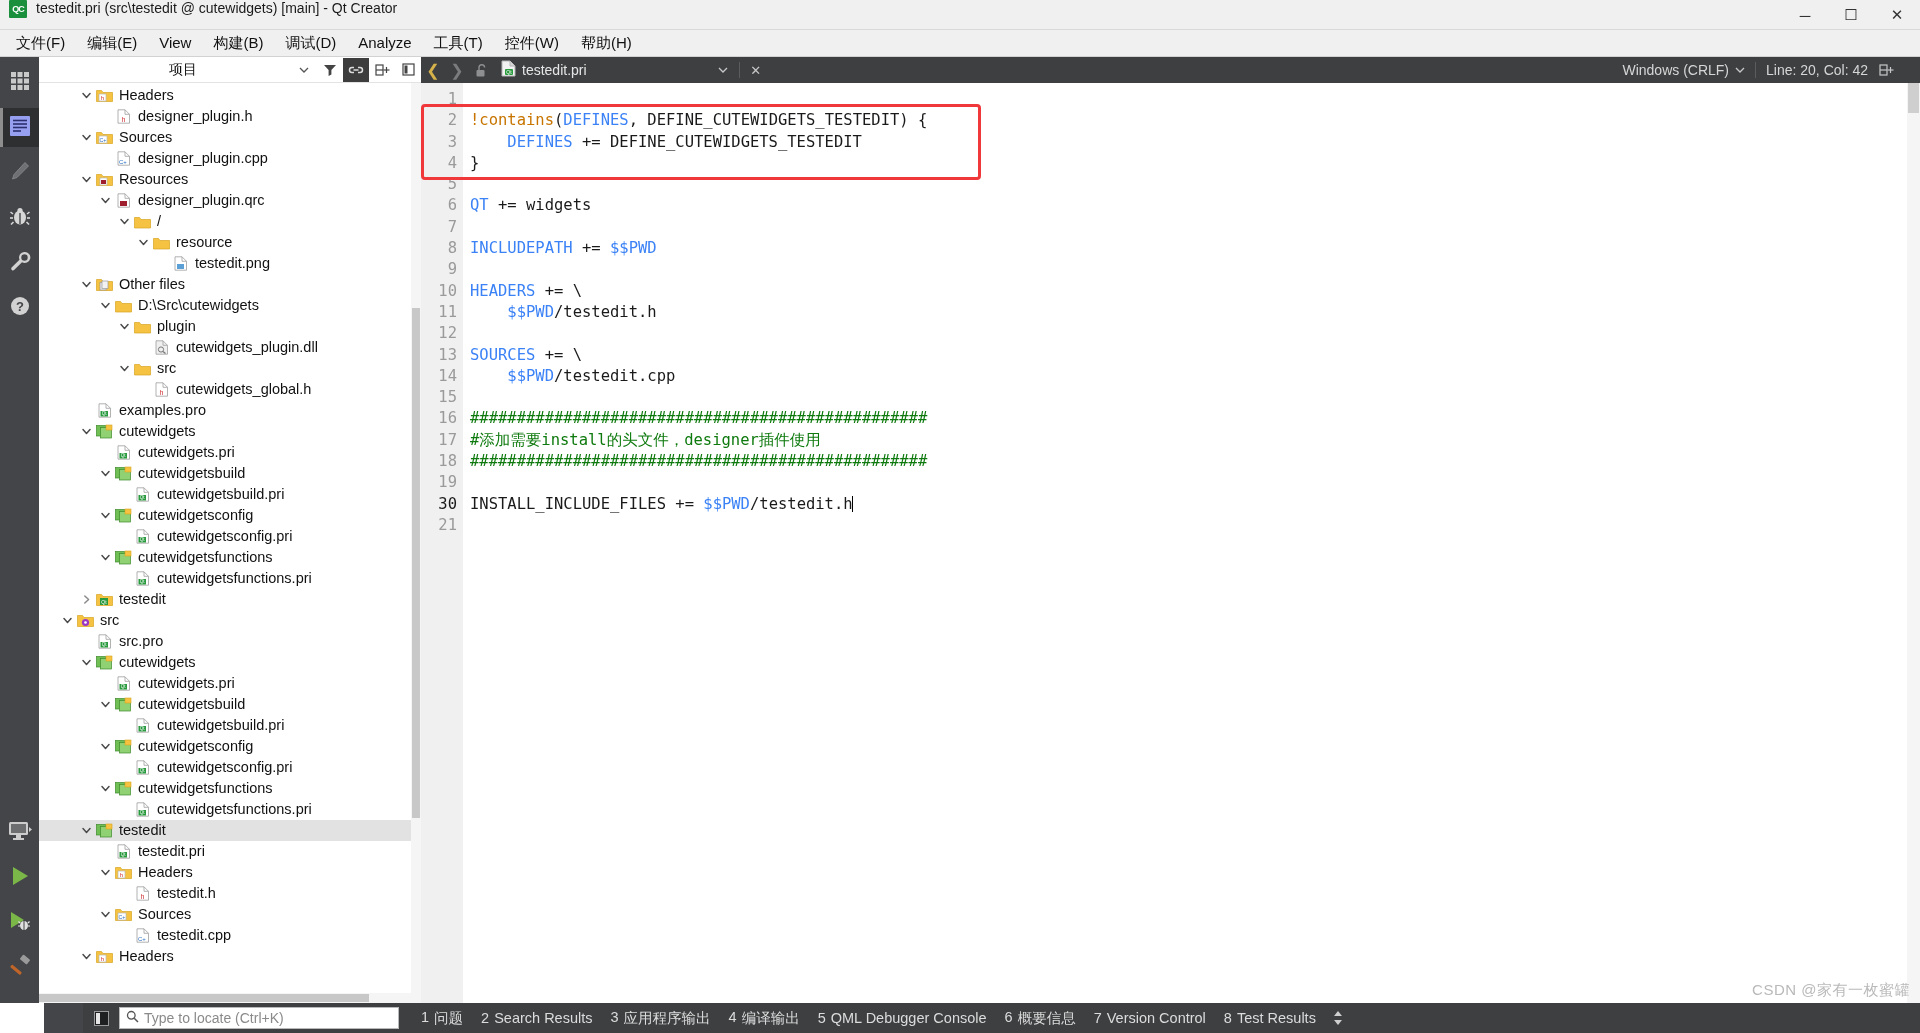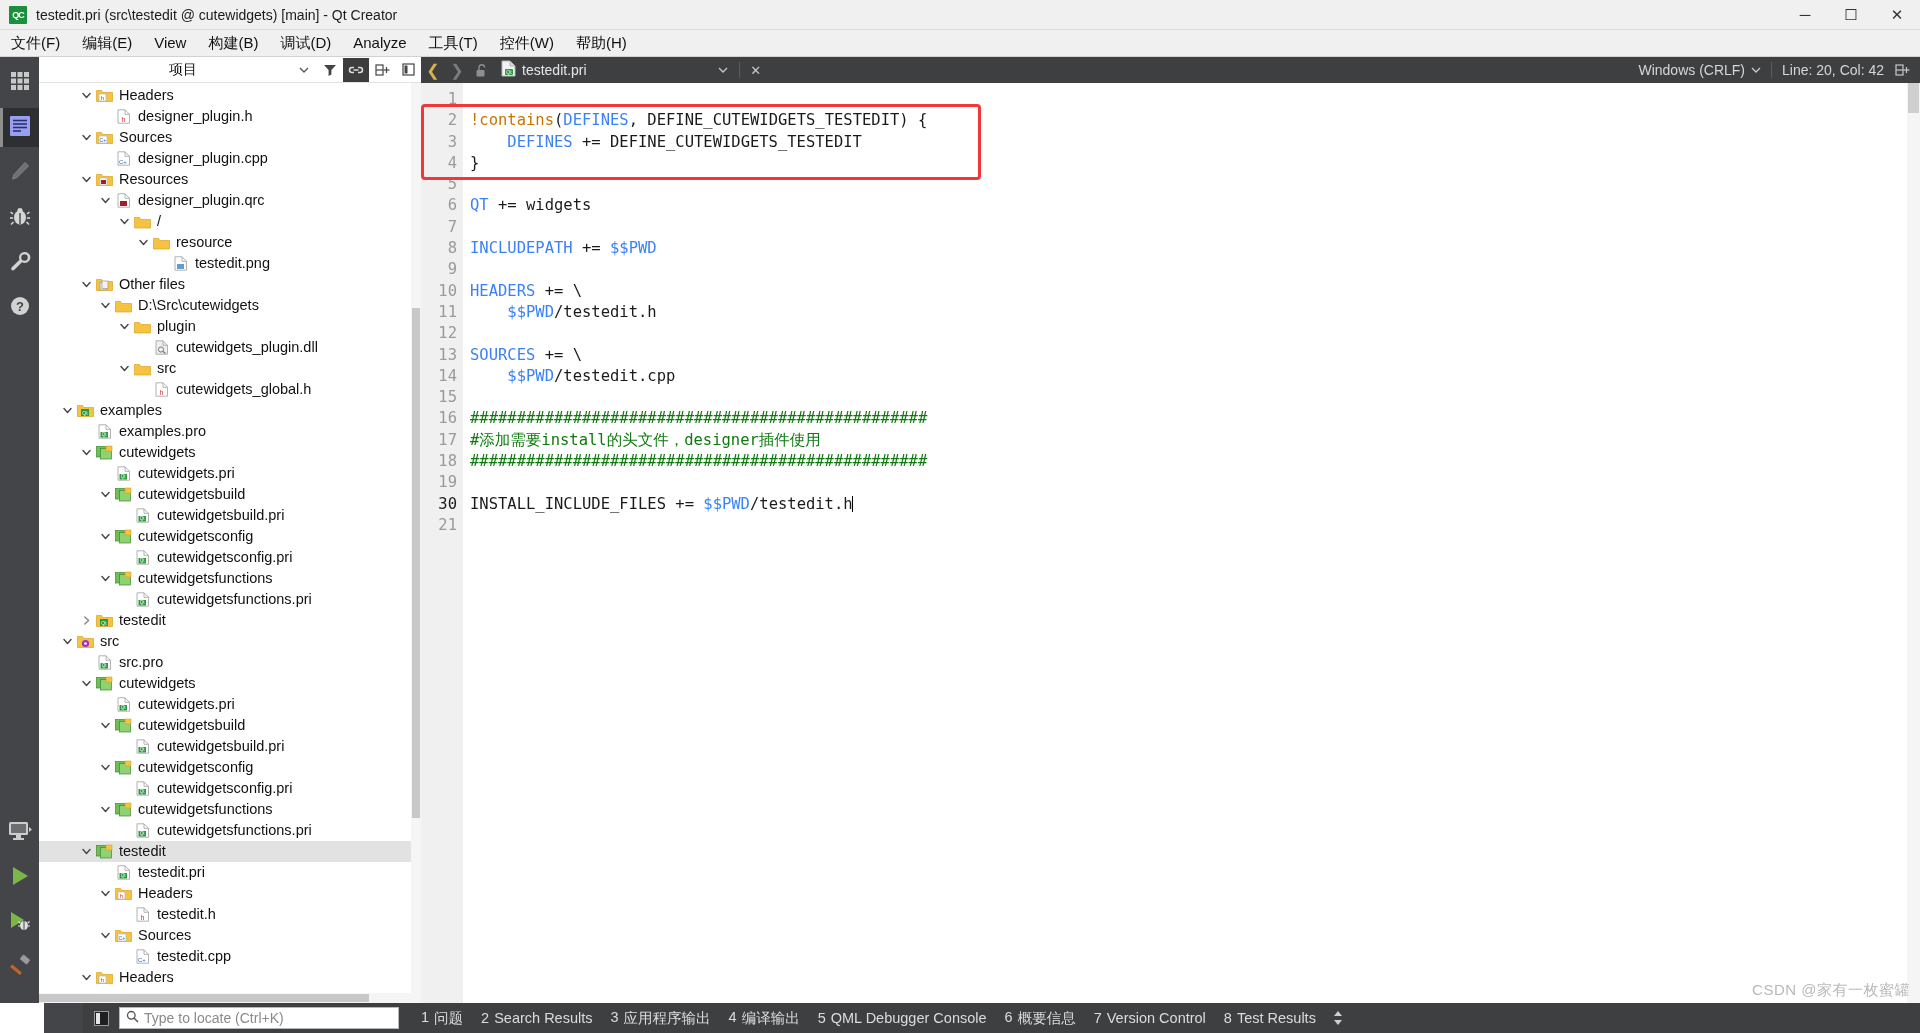--- a/index.html
+++ b/index.html
@@ -7,40 +7,40 @@
   body {
     font-family: "Liberation Sans", sans-serif;
     font-size: 15px;
     background: #ffffff;
     color: #000;
   }
   #app { position:relative; width:1920px; height:1033px; display:flex; flex-direction:column; }
 
   
   .titlebar {
-    height:30px; background:#f0f0f0; display:flex; align-items:center;
+    height:30px; background:#f0f0f0; display:flex; 
     border-bottom:1px solid #dadada; flex:none;
   }
   .tb-icon {
     width:18px; height:18px; margin-left:9px; margin-right:9px;
     background:#1a8f3c; color:#fff; font-size:9px; font-weight:bold;
     display:flex; align-items:center; justify-content:center; letter-spacing:-1px;
     border-radius:1px;
   }
   .tb-title { font-size:14px; color:#1a1a1a; }
   .tb-spacer { flex:1; }
   .winbtn {
     width:46px; height:30px; display:flex; align-items:center; justify-content:center;
     font-size:15px; color:#333;
   }
 
   
   .menubar {
     height:27px; background:#f0f0f0; display:flex; align-items:center;
-    flex:none; border-bottom:1px solid #d2d2d2;
+    padding-left:5px; flex:none; border-bottom:1px solid #d2d2d2;
   }
   .menu-item {
     padding:4px 11px; font-size:15px; color:#111; line-height:18px; white-space:nowrap;
   }
 
   
   .bodyrow { flex:1; display:flex; min-height:0; }
 
   
   .modebar {
@@ -92,21 +92,21 @@
   .edtoolbar {
     height:26px; background:#3d3f41; display:flex; align-items:center; color:#d4d4d4;
     font-size:14px; flex:none;
   }
   .edt-btn { width:24px; height:24px; display:flex; align-items:center; justify-content:center; }
   .edt-sep { width:1px; height:16px; background:#5a5c5e; margin:0 4px; }
   .edt-filetab {
     display:flex; align-items:center; gap:6px; padding:0 4px 0 8px;
   }
   .edt-filename { color:#e6e6e6; font-size:14px; }
-  .edt-right { display:flex; align-items:center; gap:6px; padding-right:6px; }
+  .edt-right { display:flex; align-items:center; gap:6px; padding-right:22px; }
   .edt-txt { color:#d6d6d6; font-size:14px; white-space:nowrap; }
 
   .editorwrap { flex:1; display:flex; position:relative; overflow:hidden; background:#fff; }
   .gutter {
     width:42px; background:#f0f0f0; color:#9a9a9a; text-align:right;
     font-family:"DejaVu Sans Mono", monospace; font-size:15.5px; line-height:21.3px;
     padding-top:6px; flex:none; user-select:none;
   }
   .gutter div { padding-right:6px; height:21.3px; }
   .gutter div.cur { color:#1a1a1a; }
@@ -524,35 +524,20 @@
           <div class="trow">
             <span class="arrow" style="margin-left: 96px;"></span>
             <span class="ticon">
               <svg width="14" height="15" viewBox="0 0 14 15">
                 <path d="M1 0.8h7l4.5 4.5v8.9H1z" fill="#fff" stroke="#9e9e9e" stroke-width="0.8"></path>
                 <path d="M8 0.8v4.5h4.5" fill="none" stroke="#9e9e9e" stroke-width="0.8"></path>
                 <text x="4.5" y="13" font-size="7" fill="#d03030" font-family="Liberation Sans,sans-serif">h</text>
               </svg>
             </span>
             <span class="tlabel">cutewidgets_global.h</span>
-          </div>
-          <div class="trow">
-            <span class="arrow" style="margin-left: 20px;">
-              <svg width="11" height="11" viewBox="0 0 11 11">
-                <path d="M2 3.6 L5.5 7.4 L9 3.6" stroke="#4a4a4a" stroke-width="1.5" fill="none" stroke-linecap="round" stroke-linejoin="round"></path>
-              </svg>
-            </span>
-            <span class="ticon">
-              <svg width="17" height="14" viewBox="0 0 17 14">
-                <path d="M0.5 1.5h5l1.5 2h9.5v9H0.5z" fill="#f5c242" stroke="#d8a521" stroke-width="0.7"></path>
-                <rect x="4" y="5" width="8" height="7" fill="#2a9a3f"></rect>
-                <text x="8" y="10.8" font-size="5" fill="#fff" text-anchor="middle" font-family="Liberation Sans,sans-serif">Qt</text>
-              </svg>
-            </span>
-            <span class="tlabel">examples</span>
           </div>
           <div class="trow">
             <span class="arrow" style="margin-left: 39px;"></span>
             <span class="ticon">
               <svg width="14" height="15" viewBox="0 0 14 15">
                 <path d="M1 0.8h7l4.5 4.5v8.9H1z" fill="#fff" stroke="#9e9e9e" stroke-width="0.8"></path>
                 <path d="M8 0.8v4.5h4.5" fill="none" stroke="#9e9e9e" stroke-width="0.8"></path>
                 <rect x="2.5" y="8" width="7.5" height="5.5" fill="#2a9a3f"></rect>
                 <text x="6.2" y="12.4" font-size="4.6" fill="#fff" text-anchor="middle" font-family="Liberation Sans,sans-serif">Qt</text>
               </svg>

